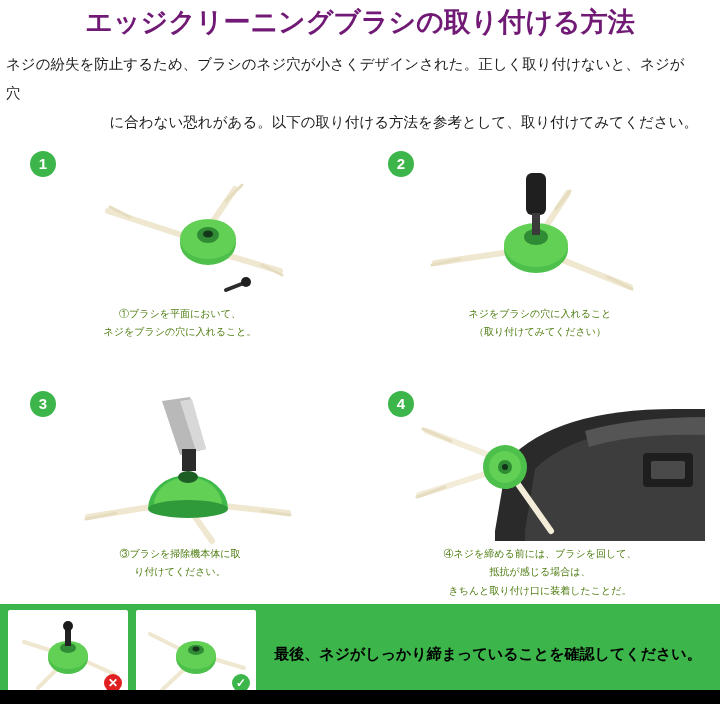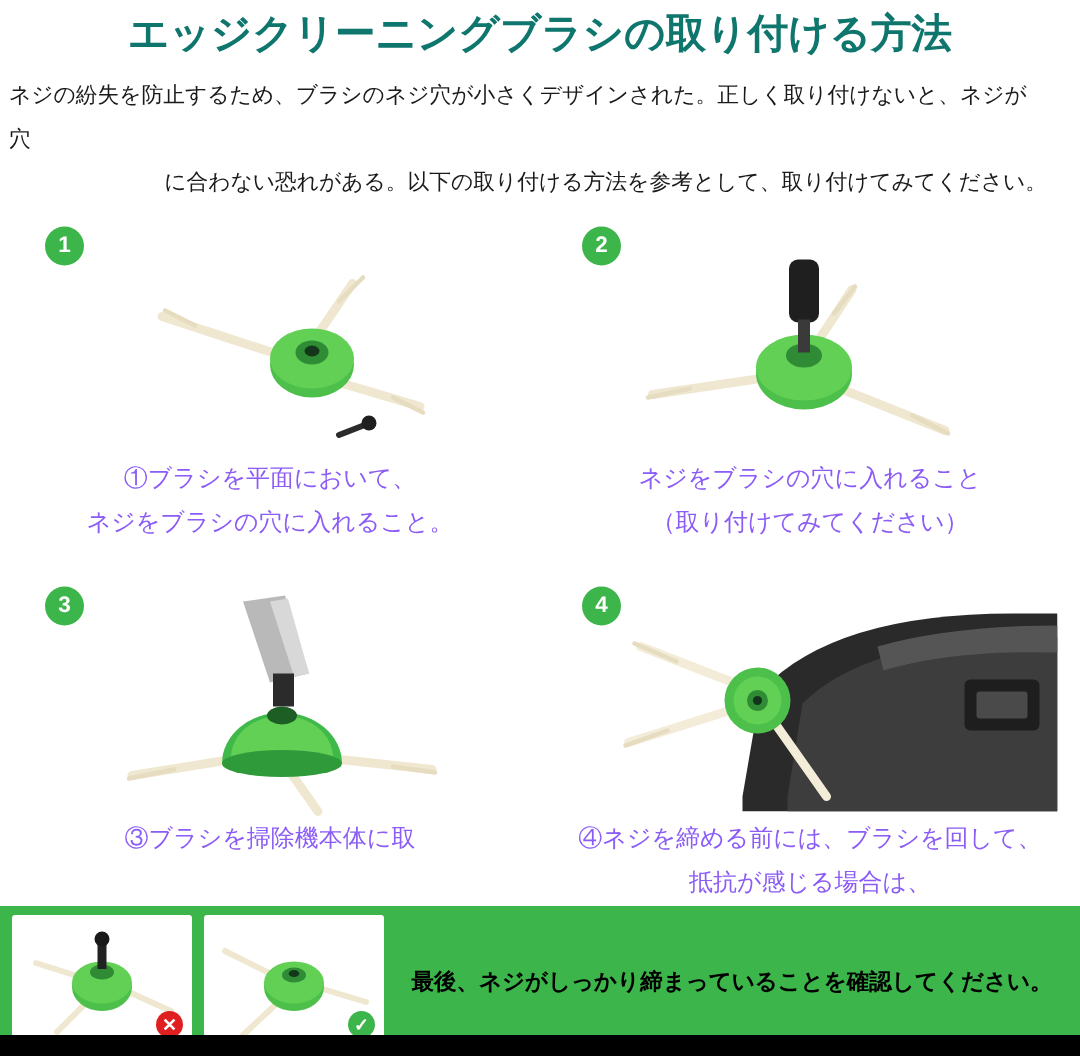--- a/index.html
+++ b/index.html
@@ -20,21 +20,21 @@
     height: 704px;
     position: relative;
     box-sizing: border-box;
   }
 
   
   .title {
     text-align: center;
     font-size: 27px;
     font-weight: bold;
-    color: #0f766e;
+    color: #701a75;
     letter-spacing: 0px;
     padding-top: 8px;
     line-height: 1.1;
   }
 
   
   .intro {
     margin: 12px 22px 0 6px;
     font-size: 14.5px;
     line-height: 2.0;
@@ -81,23 +81,23 @@
   .step.right .badge {
     left: 28px;
   }
   .art {
     position: relative;
     height: 150px;
     margin-top: 4px;
   }
   .caption {
     text-align: center;
-    font-size: 16px;
+    font-size: 10px;
     line-height: 1.85;
-    color: #8b5cf6;
+    color: #4d7c0f;
     margin-top: 4px;
   }
   .caption div { white-space: nowrap; }
 
   
   .art svg { display: block; margin: 0 auto; }
 
   
   .bottom {
     position: absolute;
@@ -259,20 +259,21 @@
           </g>
 
           <path d="M118 118 A40 34 0 0 1 198 118 Z" fill="#3fb94a"></path>
           <path d="M124 114 A34 28 0 0 1 192 114 Z" fill="#62cf55"></path>
           <ellipse cx="158" cy="118" rx="40" ry="9" fill="#2f9a3a"></ellipse>
           <ellipse cx="158" cy="86" rx="10" ry="6" fill="#1d5e25"></ellipse>
         </svg>
       </div>
       <div class="caption">
         <div>③ブラシを掃除機本体に取</div>
+        <div>り付けてください。</div>
       </div>
     </div>
 
     <div class="step right">
       <div class="badge">4</div>
       <div class="art">
         <svg width="330" height="150" viewBox="0 0 330 150">
 
           <path d="M120 140 L132 70 Q180 18 300 18 L330 18 L330 150 L120 150 Z" fill="#2a2a2a"></path>
           <path d="M150 140 L160 78 Q200 38 300 34 L330 34 L330 150 L150 150 Z" fill="#3d3d3d"></path>

